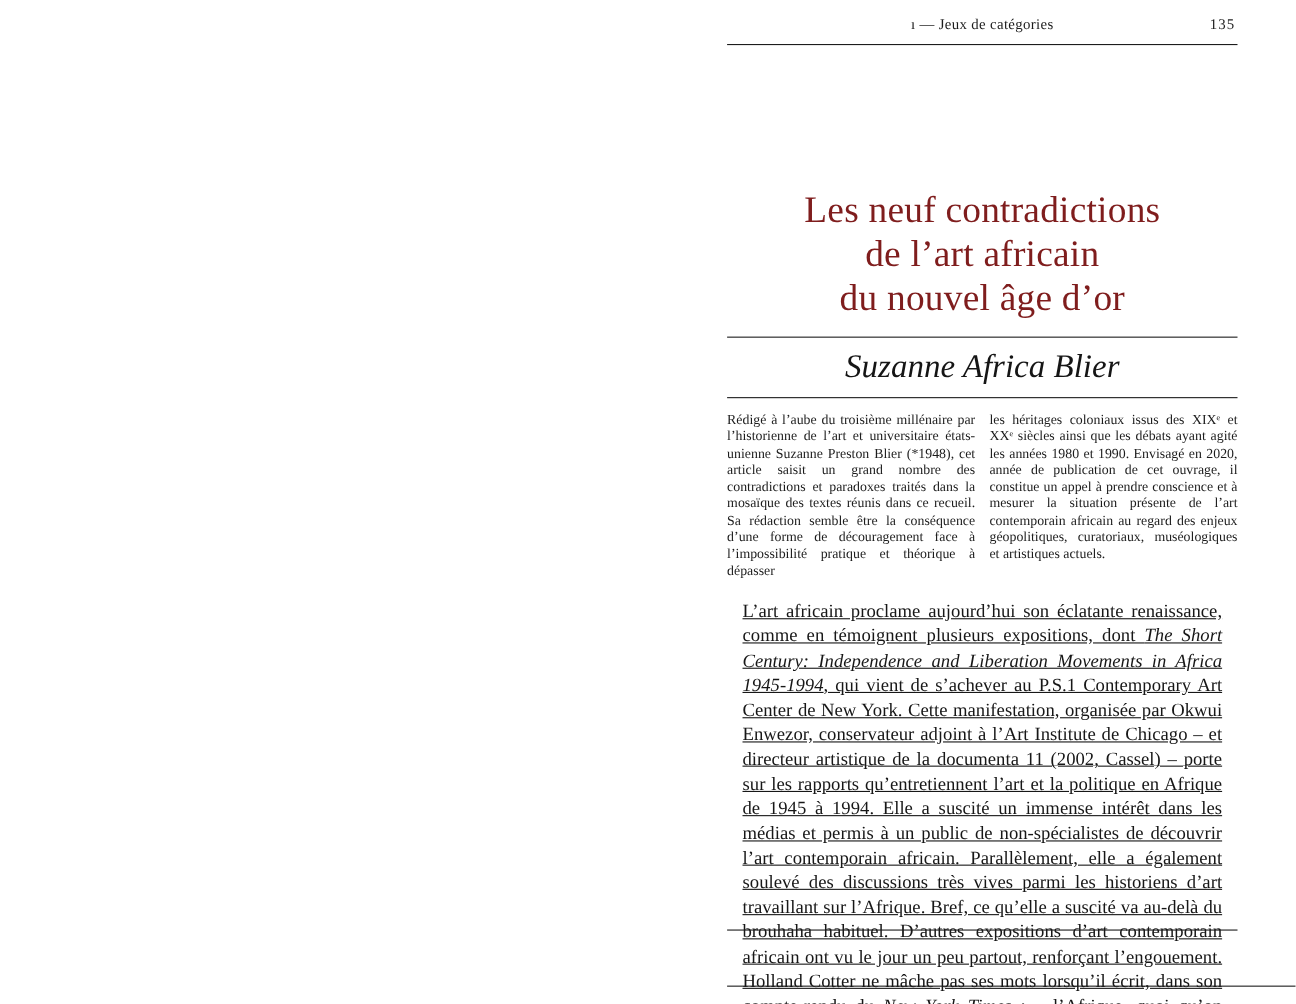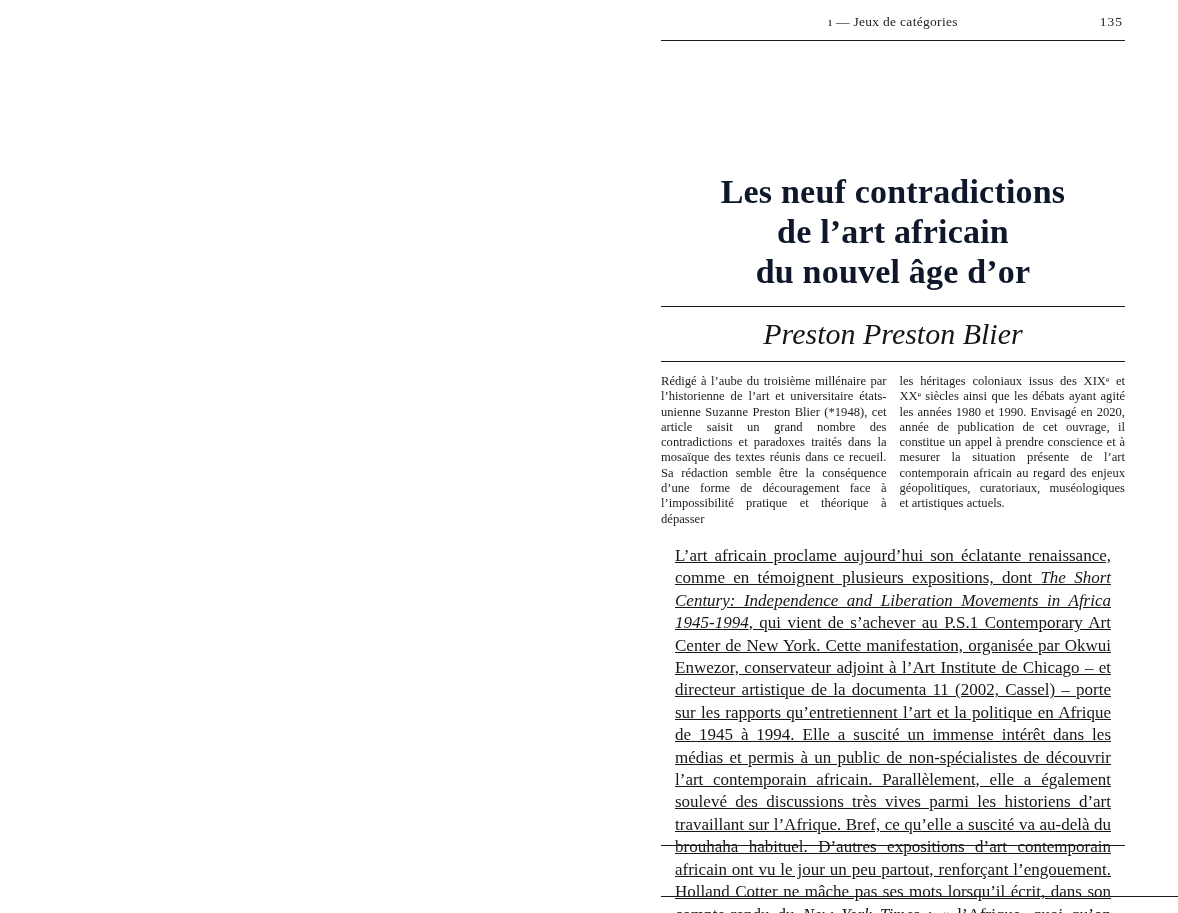--- a/index.html
+++ b/index.html
@@ -49,22 +49,22 @@
   .rule-header { top: 40px; }
   .title {
     position: absolute;
     top: 172px;
     left: 0;
     right: 0;
     margin: 0;
     text-align: center;
     font-size: 34px;
     line-height: 40px;
-    font-weight: 700;
-    color: #0f172a;
+    font-weight: 400;
+    color: #7f1d1d;
     letter-spacing: 0.2px;
   }
   .title-line { display: block; }
   .rule-above-author { top: 306px; }
   .author {
     position: absolute;
     top: 311px;
     left: 0;
     right: 0;
     text-align: center;
@@ -128,21 +128,21 @@
     <div class="rule rule-header"></div>
 
     <h1 class="title">
       <span class="title-line">Les neuf contradictions</span>
       <span class="title-line">de l’art africain</span>
       <span class="title-line">du nouvel âge d’or</span>
     </h1>
 
     <div class="rule rule-above-author"></div>
 
-    <div class="author">Preston Preston Blier</div>
+    <div class="author">Suzanne Africa Blier</div>
 
     <div class="rule rule-below-author"></div>
 
     <div class="intro">
       <p class="intro-col">Rédigé à l’aube du troisième millénaire par l’historienne de l’art et universitaire états-unienne Suzanne Preston Blier (*1948), cet article saisit un grand nombre des contradictions et paradoxes traités dans la mosaïque des textes réunis dans ce recueil. Sa rédaction semble être la conséquence d’une forme de découragement face à l’impossibilité pratique et théorique à dépasser</p>
       <p class="intro-col">les héritages coloniaux issus des XIXᵉ et XXᵉ siècles ainsi que les débats ayant agité les années 1980 et 1990. Envisagé en 2020, année de publication de cet ouvrage, il constitue un appel à prendre conscience et à mesurer la situation présente de l’art contemporain africain au regard des enjeux géopolitiques, curatoriaux, muséologiques et artistiques actuels.</p>
     </div>
 
     <p class="body-text"><span>L’art africain proclame aujourd’hui son éclatante renaissance, comme en témoignent plusieurs expositions, dont </span><span style="font-style: italic;">The Short Century: Independence and Liberation Movements in Africa 1945-1994</span><span>, qui vient de s’achever au P.S.1 Contemporary Art Center de New York. Cette manifestation, organisée par Okwui Enwezor, conservateur adjoint à l’Art Institute de Chicago – et directeur artistique de la documenta 11 (2002, Cassel) – porte sur les rapports qu’entretiennent l’art et la politique en Afrique de 1945 à 1994. Elle a suscité un immense intérêt dans les médias et permis à un public de non-spécialistes de découvrir l’art contemporain africain. Parallèlement, elle a également soulevé des discussions très vives parmi les historiens d’art travaillant sur l’Afrique. Bref, ce qu’elle a suscité va au-delà du brouhaha habituel. D’autres expositions d’art contemporain africain ont vu le jour un peu partout, renforçant l’engouement. Holland Cotter ne mâche pas ses mots lorsqu’il écrit, dans son compte-rendu du </span><span style="font-style: italic;">New York Times</span><span> : « l’Afrique, quoi qu’on entende par ce mot, est partout.</span></p>
 

